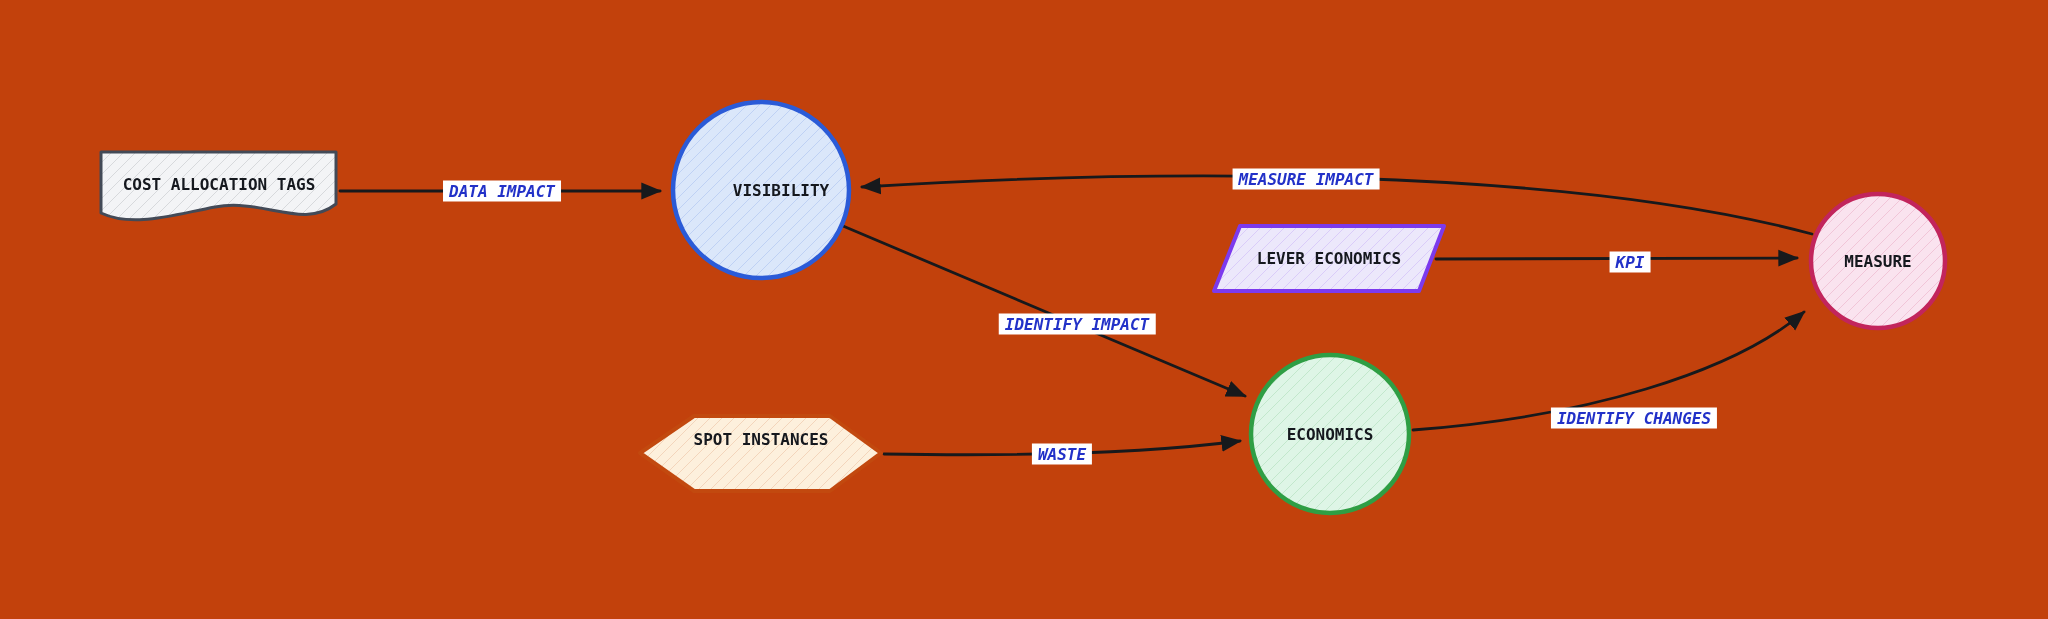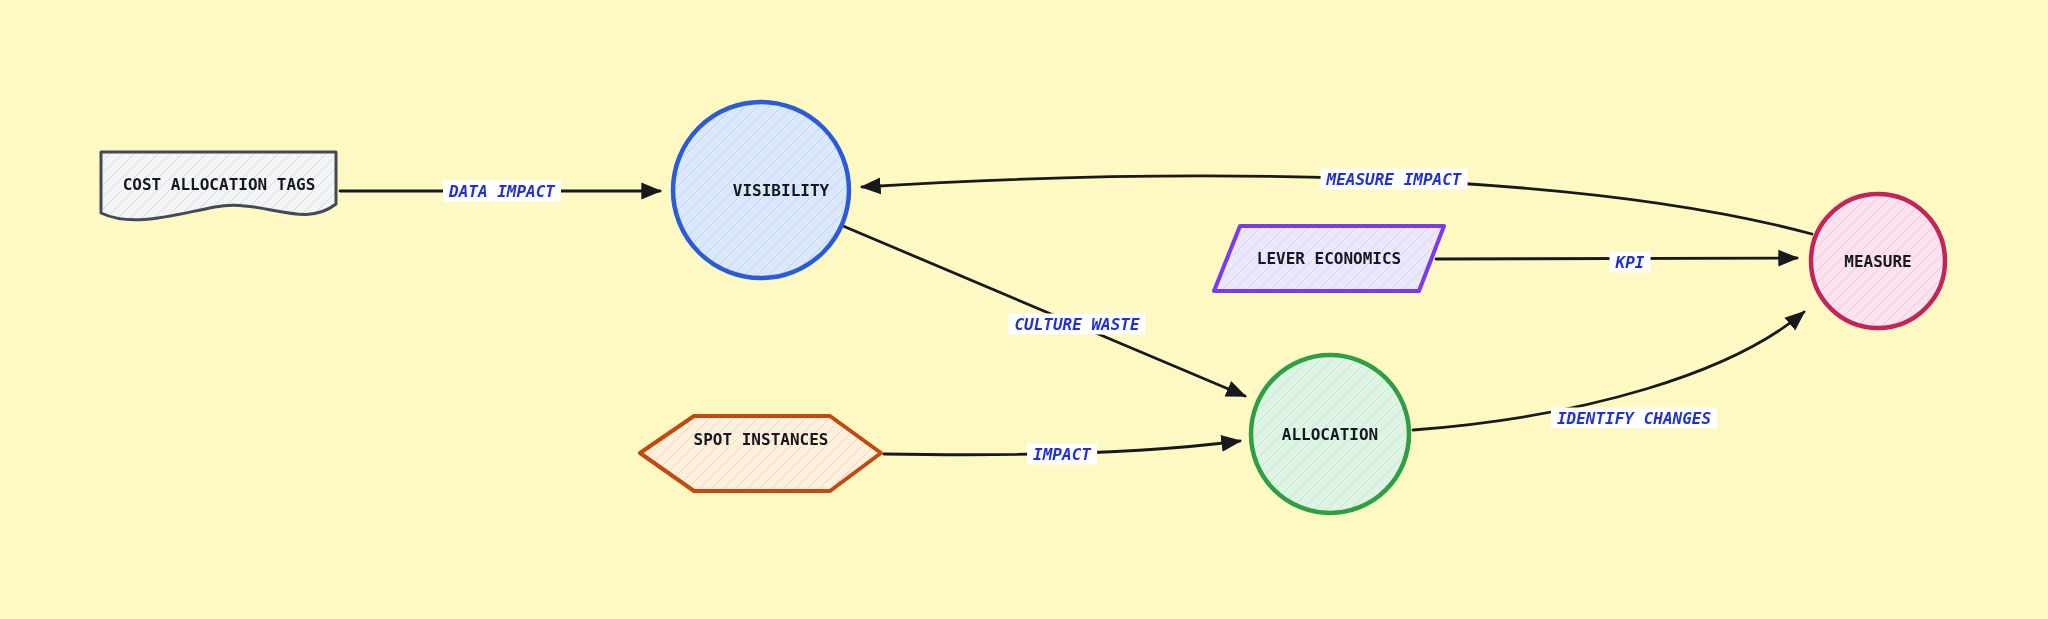--- a/index.html
+++ b/index.html
@@ -1,16 +1,16 @@
 <!DOCTYPE html>
 <html style="--edge: #17191c; --edge-label: #2231c8; --node-label: #15181e;"><head>
 <meta charset="utf-8">
 <style>
   html,body{margin:0;padding:0;background:#ffffff;}
-  #canvas{position:relative;width:2048px;height:619px;background:#fef9c3;overflow:hidden;
+  #canvas{position:relative;width:2048px;height:619px;background:#c2410c;overflow:hidden;
           font-family:"DejaVu Sans Mono",monospace;}
   #diagram-svg{position:absolute;left:0;top:0;}
   .nlabel{position:absolute;transform:translate(-50%,-50%);
           font:700 16px "DejaVu Sans Mono",monospace;
           color:var(--node-label,#15181e);white-space:nowrap;}
   .elabel{position:absolute;transform:translate(-50%,-50%);
           font:italic 700 16px "DejaVu Sans Mono",monospace;
           color:var(--edge-label,#2231c8);background:#ffffff;
           padding:1px 6px;white-space:nowrap;}
 </style>
@@ -83,22 +83,22 @@
     <g>
       <circle cx="1330" cy="434" r="79" fill="url(#h5)" stroke-width="4.5" stroke="#2f9e44"></circle>
     </g>
   </svg>
 
   <div class="nlabel" style="left:219px;top:184px">COST ALLOCATION TAGS</div>
   <div class="nlabel" style="left:781px;top:190px">VISIBILITY</div>
   <div class="nlabel" style="left:1329px;top:258px">LEVER ECONOMICS</div>
   <div class="nlabel" style="left:1878px;top:261px">MEASURE</div>
   <div class="nlabel" style="left:761px;top:439px">SPOT INSTANCES</div>
-  <div class="nlabel" style="left:1330px;top:434px">ALLOCATION</div>
+  <div class="nlabel" style="left:1330px;top:434px">ECONOMICS</div>
 
   <div class="elabel" style="left:502px;top:191px">DATA IMPACT</div>
-  <div class="elabel" style="left:1394px;top:179px">MEASURE IMPACT</div>
-  <div class="elabel" style="left:1077px;top:324px">CULTURE WASTE</div>
-  <div class="elabel" style="left:1062px;top:454px">IMPACT</div>
+  <div class="elabel" style="left:1306px;top:179px">MEASURE IMPACT</div>
+  <div class="elabel" style="left:1077px;top:324px">IDENTIFY IMPACT</div>
+  <div class="elabel" style="left:1062px;top:454px">WASTE</div>
   <div class="elabel" style="left:1630px;top:262px">KPI</div>
   <div class="elabel" style="left:1634px;top:418px">IDENTIFY CHANGES</div>
 
 </div>
 
 </body></html>

